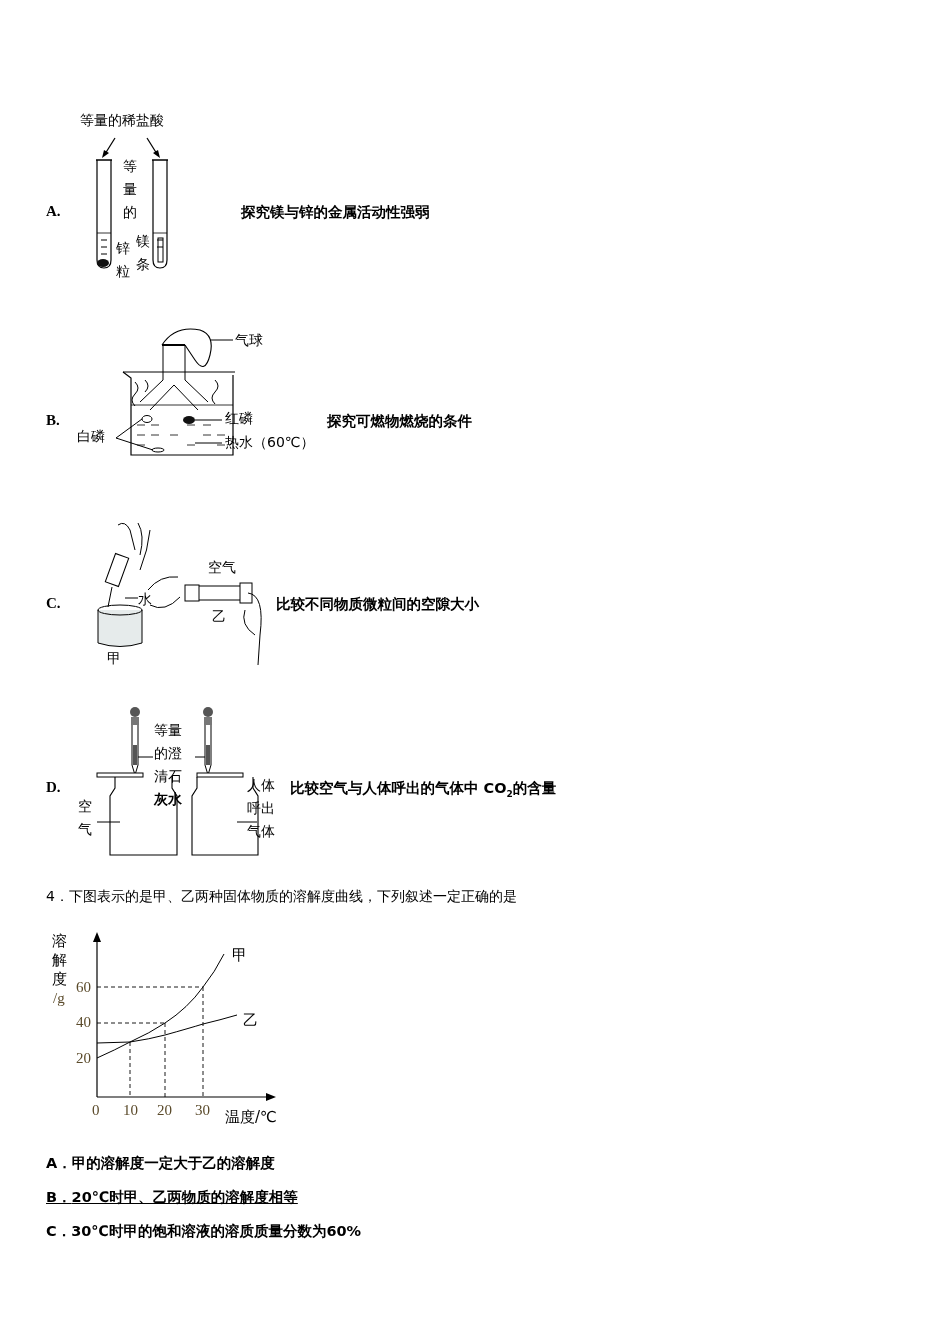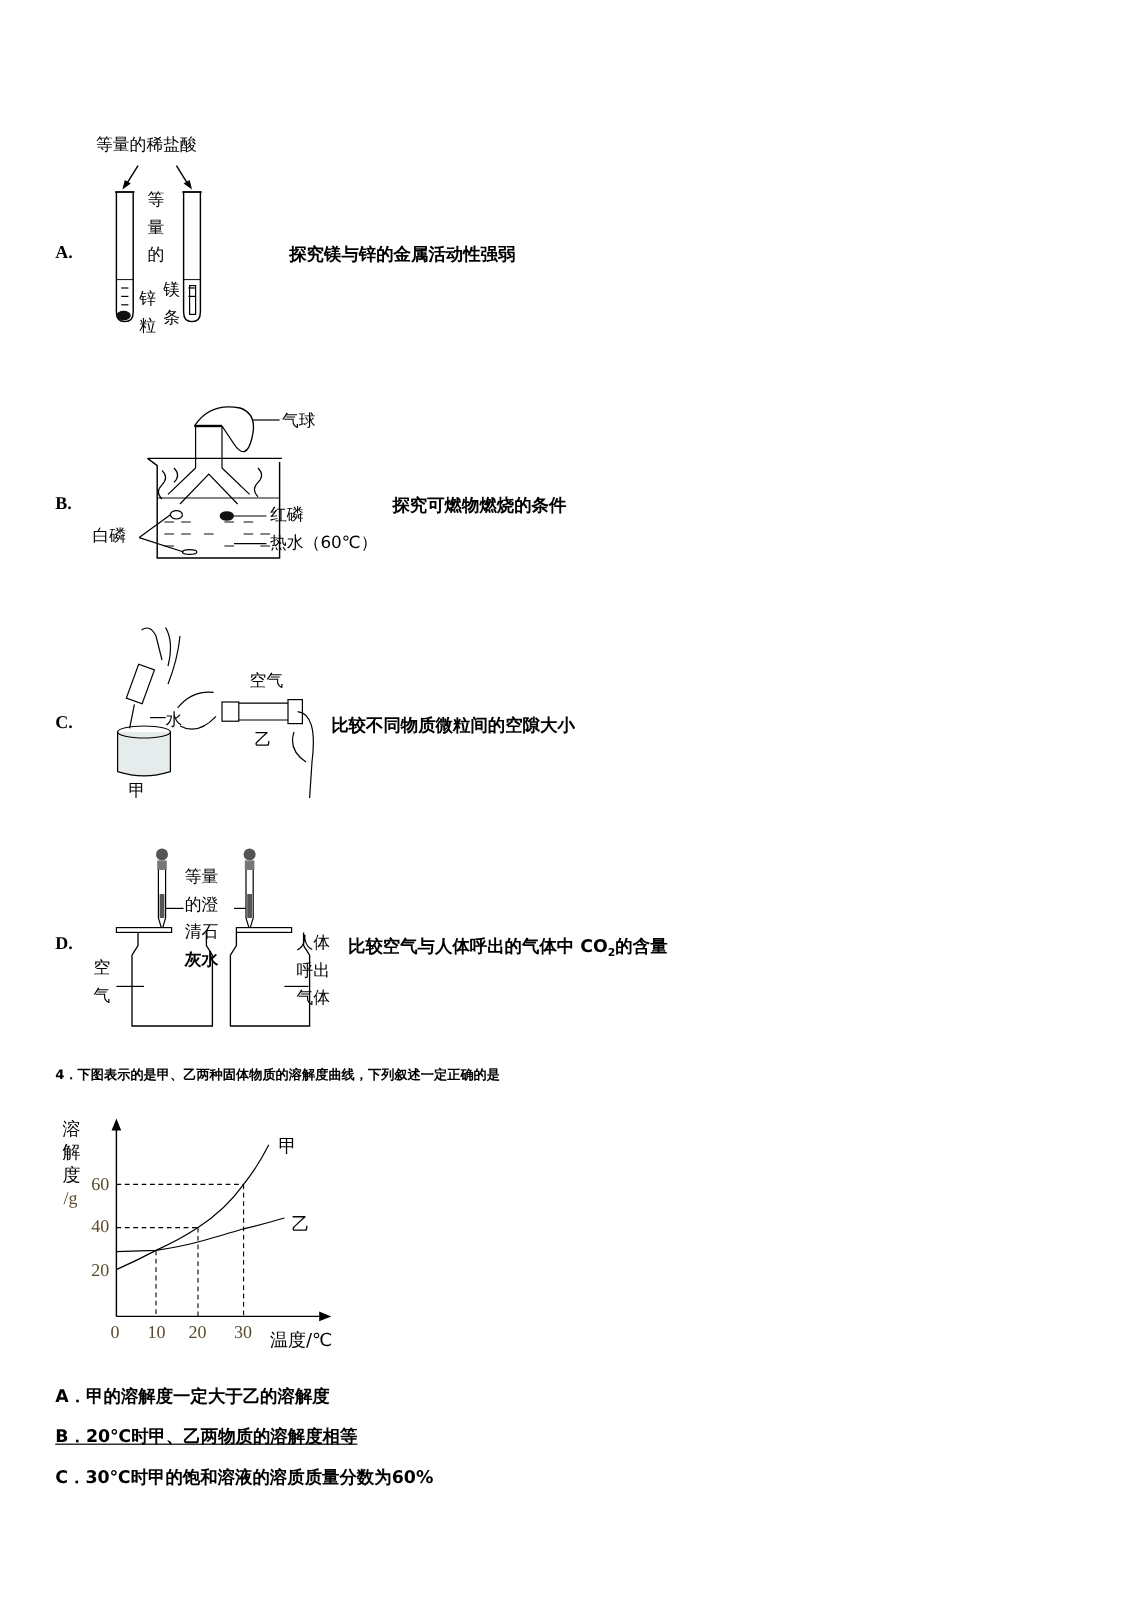--- a/index.html
+++ b/index.html
@@ -2,21 +2,21 @@
 <html><head>
 <meta charset="utf-8">
 <style>
   html, body { margin: 0; padding: 0; background: #ffffff; }
   body { width: 950px; height: 1344px; position: relative; overflow: hidden;
          font-family: "DejaVu Serif", "Liberation Serif", serif; color: #000; }
   .abs { position: absolute; }
   .opt-letter { font-family: "Liberation Serif", serif; font-weight: bold; font-size: 15px; }
   .desc { font-family: "DejaVu Sans", sans-serif; font-weight: bold; font-size: 14.5px; white-space: nowrap; }
   .lbl { font-family: "DejaVu Sans", sans-serif; font-size: 14px; white-space: nowrap; }
-  .q-title { font-family: "DejaVu Sans", sans-serif; font-weight: bold; font-size: 11px; white-space: nowrap; }
+  .q-title { font-family: "DejaVu Sans", sans-serif; font-weight: normal; font-size: 14px; white-space: nowrap; }
   .ans { font-family: "DejaVu Sans", sans-serif; font-weight: bold; font-size: 14.5px; white-space: nowrap; }
   svg { position: absolute; overflow: visible; }
   .tick { font-family: "Liberation Serif", serif; font-size: 15px; fill: #5a4a2a; }
   .axis-lbl { font-family: "DejaVu Sans", sans-serif; font-size: 15px; }
   sub { font-size: 9px; }
 </style>
 </head>
 <body>
 
 <div class="abs opt-letter" style="left:46px; top:203px;">A.</div>
@@ -47,21 +47,21 @@
   <span class="abs lbl" style="left:48px; top:71px;">量</span>
   <span class="abs lbl" style="left:48px; top:94px;">的</span>
   <span class="abs lbl" style="left:41px; top:130px;">锌</span>
   <span class="abs lbl" style="left:41px; top:153px;">粒</span>
   <span class="abs lbl" style="left:61px; top:123px;">镁</span>
   <span class="abs lbl" style="left:61px; top:146px;">条</span>
 </div>
 <div class="abs desc" style="left:205px; top:203px;margin-left:36px;">探究镁与锌的金属活动性强弱</div>
 
 <div class="abs opt-letter" style="left:46px; top:412px;">B.</div>
-<div class="abs" style="left:75px; top:330px; width:260px; height:140px;">
+<div class="abs" style="left:75px; top:320px; width:260px; height:140px;">
   <svg width="260" height="140" style="left:0;top:0;">
     <path d="M87,25 Q100,5 125,10 Q140,15 135,35 Q130,55 120,40 L110,25" fill="none" stroke="#000" stroke-width="1.1"></path>
     <line x1="87" y1="25" x2="110" y2="25" stroke="#000" stroke-width="2"></line>
     <line x1="88" y1="25" x2="88" y2="60" stroke="#000"></line>
     <line x1="110" y1="25" x2="110" y2="60" stroke="#000"></line>
     <path d="M88,60 L65,82 M110,60 L133,82 M75,90 L99,65 L123,90" fill="none" stroke="#000"></path>
     <path d="M48,52 L160,52" stroke="#000"></path>
     <path d="M48,52 L56,58 L56,135 L158,135 L158,55" fill="none" stroke="#000" stroke-width="1.2"></path>
     <path d="M60,62 q6,6 0,12 q-6,6 0,12 M70,60 q6,6 0,12 M140,60 q6,6 0,12 q-6,6 0,12" fill="none" stroke="#000"></path>
     <line x1="56" y1="85" x2="158" y2="85" stroke="#000" stroke-width="0.8"></line>

